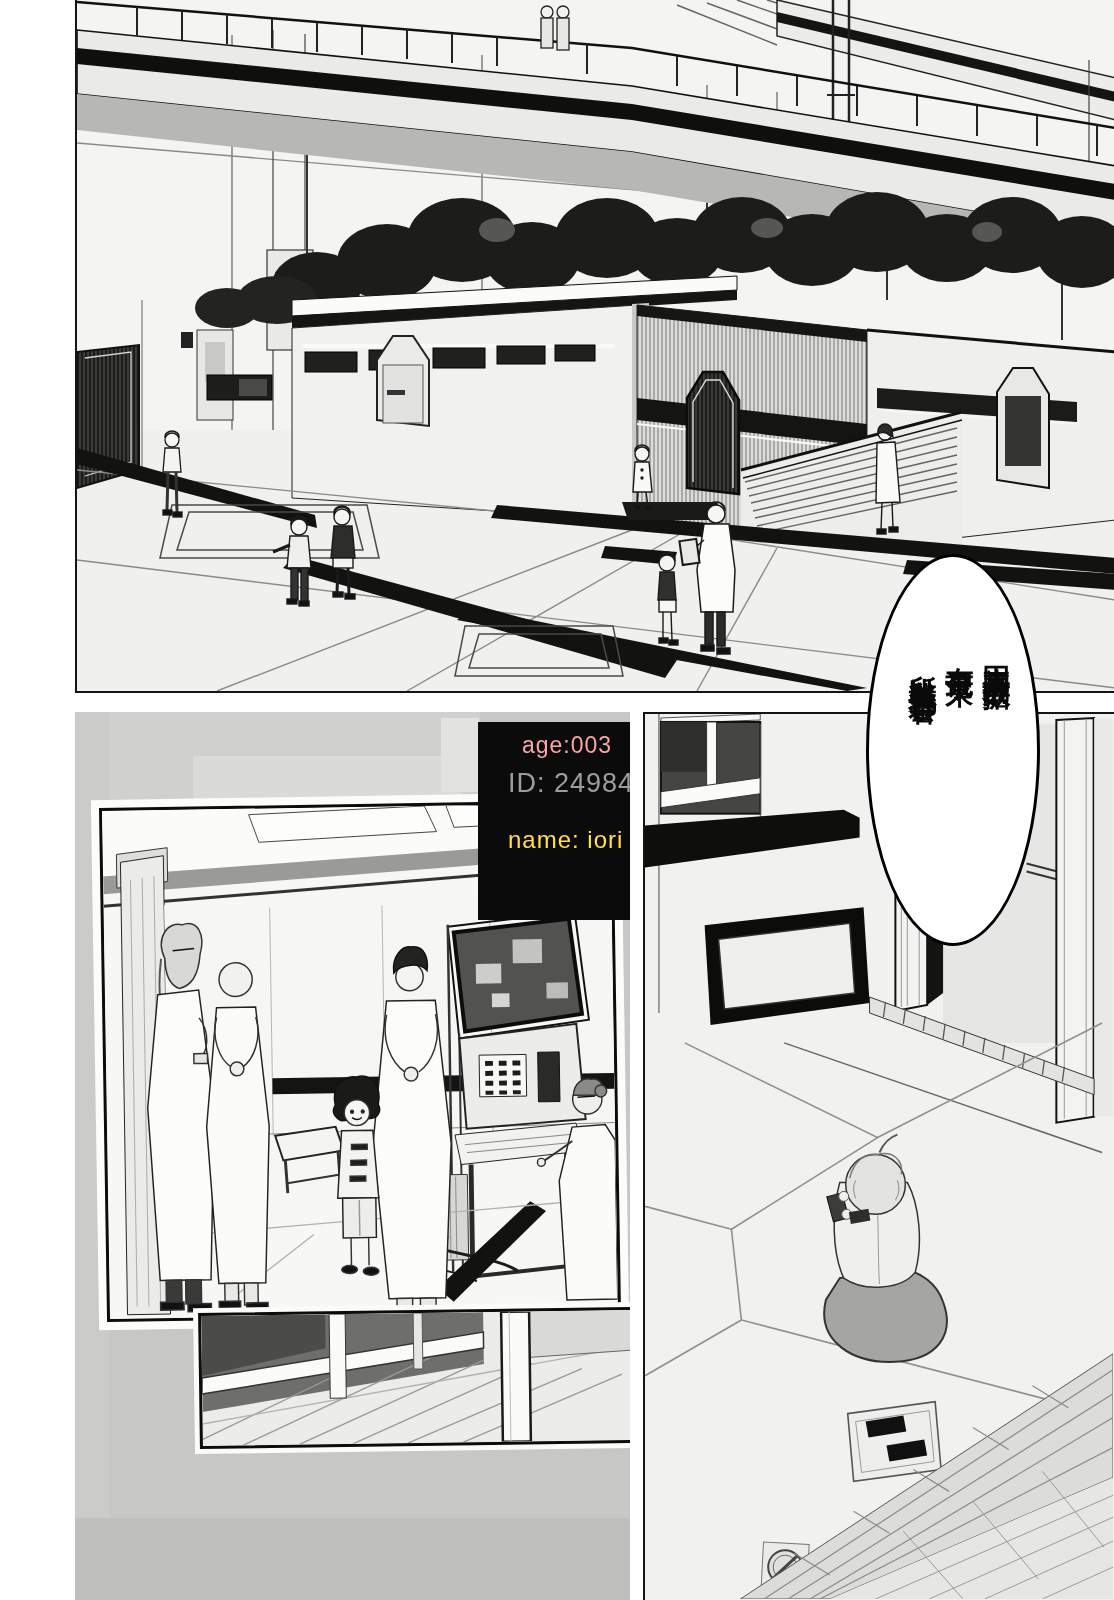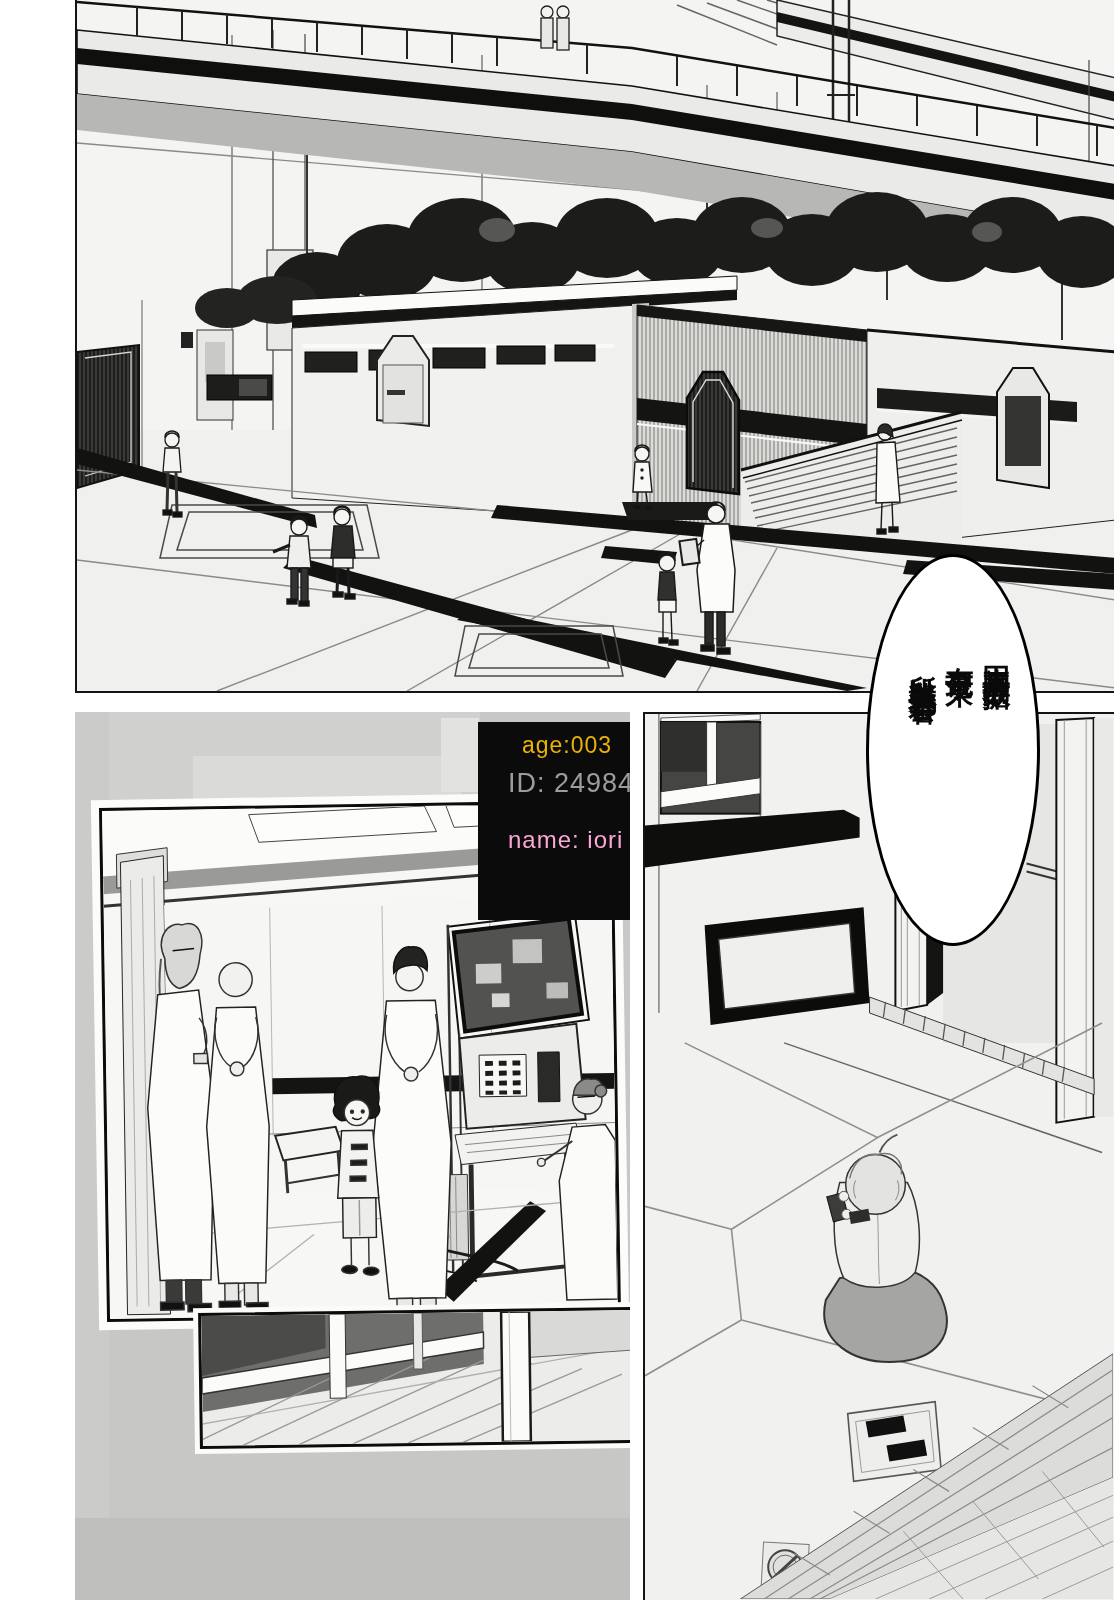--- a/index.html
+++ b/index.html
@@ -20,23 +20,23 @@
   .tone{position:absolute;}
   .t1{left:0;top:0;width:405px;height:96px;background:#d0d0ce;}
   .t2{left:0;top:0;width:34px;height:888px;background:#cbcbc9;}
   .t3{left:118px;top:44px;width:268px;height:54px;background:#dadad8;}
   .t4{left:366px;top:6px;width:38px;height:74px;background:#e2e2e0;}
   .t5{left:0;top:806px;width:555px;height:82px;background:#bfbfbd;}
 
   .monitor{position:absolute;left:403px;top:10px;width:152px;height:198px;background:#0b0b0b;
            overflow:hidden;z-index:5;color:#989898;}
   .monitor p{margin:0;white-space:nowrap;font-family:"Liberation Sans",sans-serif;font-weight:400;}
-  .m1{font-size:23px;margin:10px 0 0 44px !important;color:#eab308;letter-spacing:1px;}
+  .m1{font-size:23px;margin:10px 0 0 44px !important;color:#fca5a5;letter-spacing:1px;}
   .m2{font-size:27px;margin:9px 0 0 30px !important;color:#9d9d9d;letter-spacing:1px;}
-  .m3{font-size:24px;margin:27px 0 0 30px !important;color:#f9a8d4;letter-spacing:1px;}
+  .m3{font-size:24px;margin:27px 0 0 30px !important;color:#fde047;letter-spacing:1px;}
 
   .lab-frame{position:absolute;left:28px;top:92px;width:508px;height:508px;background:#f8f8f6;
              border:3px solid #0c0c0c;box-shadow:0 0 0 8px #fcfcfa;transform:rotate(-.9deg);
              z-index:2;overflow:hidden;}
   .win-frame{position:absolute;left:124px;top:598px;width:431px;height:130px;background:#ececea;
              border:3px solid #0c0c0c;box-shadow:0 0 0 5px #fbfbf9;transform:rotate(-.8deg);
              z-index:2;overflow:hidden;}
 
   
   .p3{left:643px;top:712px;width:471px;height:888px;background:#f1f1ef;

